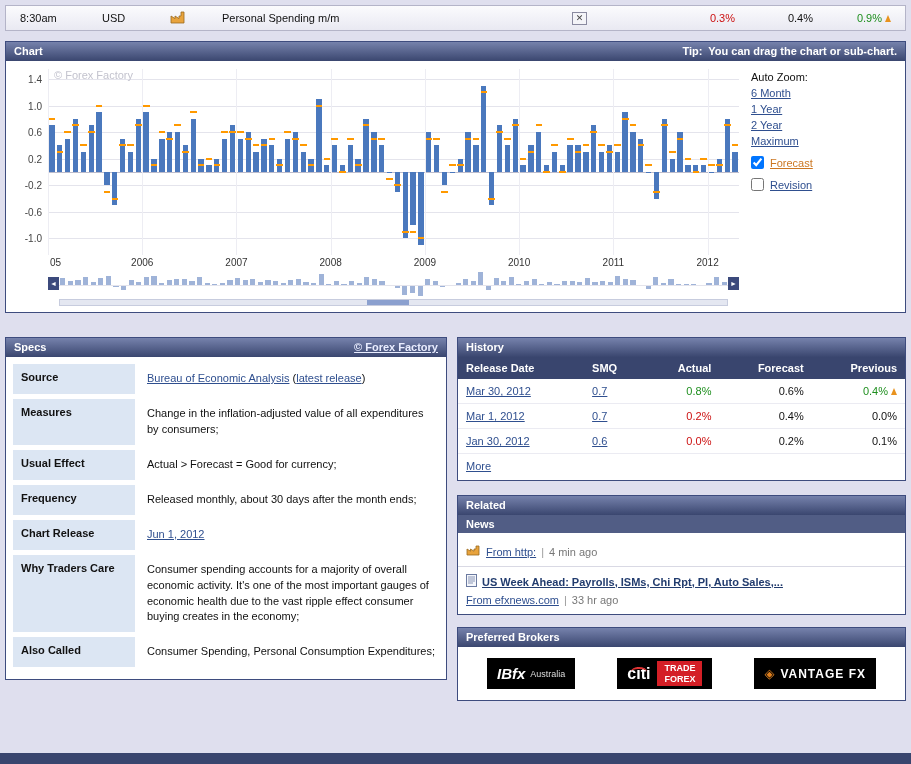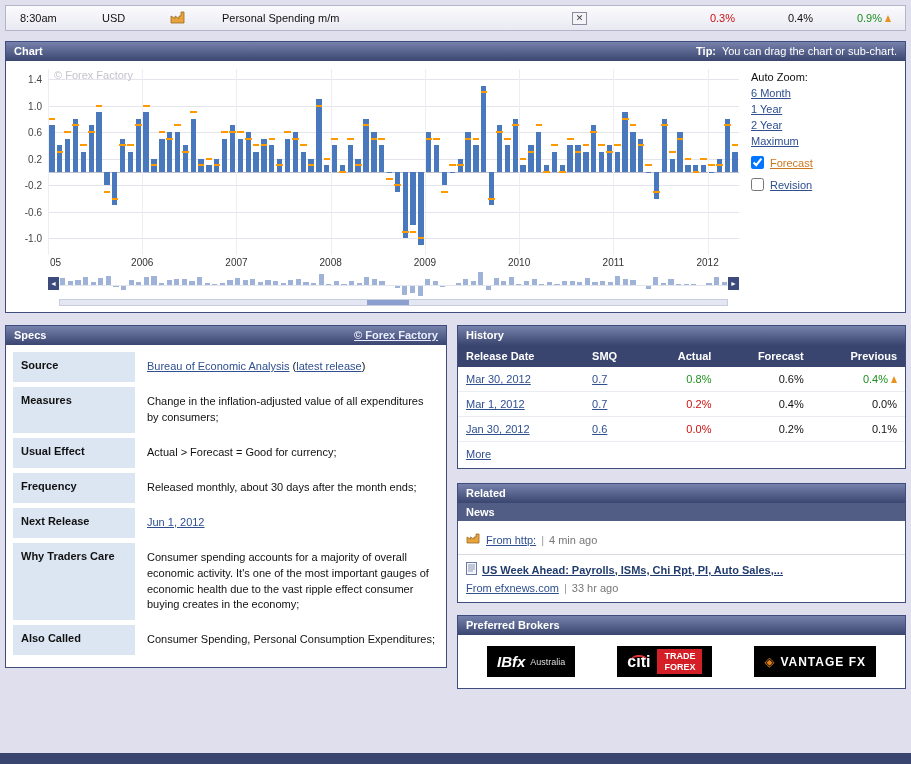--- a/index.html
+++ b/index.html
@@ -36,24 +36,24 @@
 
   
   .panel { border:1px solid #3e4c7e; background:#fff; }
   .panel-header {
     height:19px; line-height:19px; padding:0 8px; color:#fff; font-weight:bold;
     background:linear-gradient(#7682ac,#3a466f);
     display:flex; justify-content:space-between; align-items:center;
   }
   .panel-header a { color:#e9edff; }
   .tip b { margin-right:3px; }
-  .tip { font-weight:normal; }
+  .tip { font-weight:bold; }
 
   
-  .chart-panel { margin-bottom:12px; }
+  .chart-panel { margin-bottom:24px; }
   .chart-body { display:flex; padding:8px 6px 6px 6px; }
   .chart-main { flex:1; position:relative; }
   .watermark { position:absolute; top:0; left:42px; color:#c3c3ce; z-index:5; }
   .plot-wrap { margin-left:36px; position:relative; }
   #main-plot { height:186px; position:relative; background:#fff; overflow:hidden; }
   .grid-h { position:absolute; left:0; right:0; height:1px; background:#e4e4ec; }
   .grid-h.zero { background:#bcbccc; }
   .grid-v { position:absolute; top:0; bottom:0; width:1px; background:#ededf3; }
   .bar { position:absolute; }
   .ftick { position:absolute; height:2px; }
@@ -509,21 +509,21 @@
             </div>
             <div class="spec-row">
               <div class="spec-label">Usual Effect</div>
               <div class="spec-value">Actual &gt; Forecast = Good for currency;</div>
             </div>
             <div class="spec-row">
               <div class="spec-label">Frequency</div>
               <div class="spec-value">Released monthly, about 30 days after the month ends;</div>
             </div>
             <div class="spec-row">
-              <div class="spec-label">Next Release</div>
+              <div class="spec-label">Chart Release</div>
               <div class="spec-value"><a>Jun 1, 2012</a></div>
             </div>
             <div class="spec-row">
               <div class="spec-label">Why Traders Care</div>
               <div class="spec-value">Consumer spending accounts for a majority of overall economic activity. It's one of the most important gauges of economic health due to the vast ripple effect consumer buying creates in the economy;</div>
             </div>
             <div class="spec-row">
               <div class="spec-label">Also Called</div>
               <div class="spec-value">Consumer Spending, Personal Consumption Expenditures;</div>
             </div>

